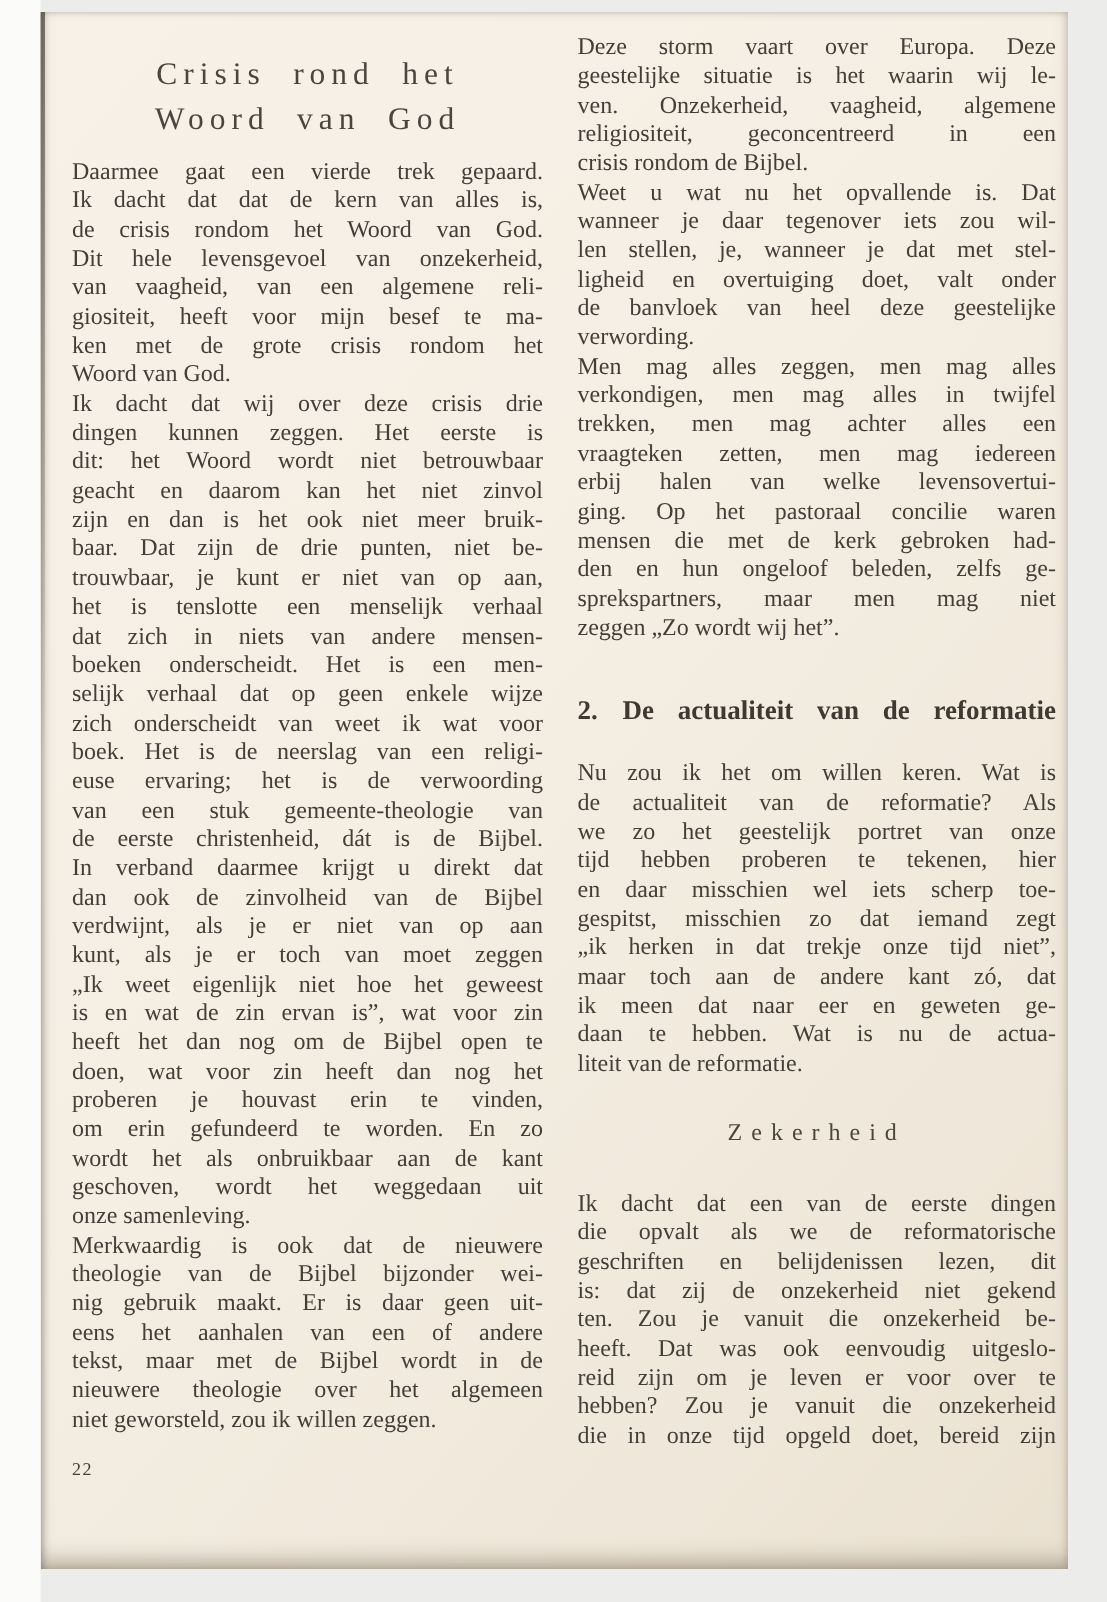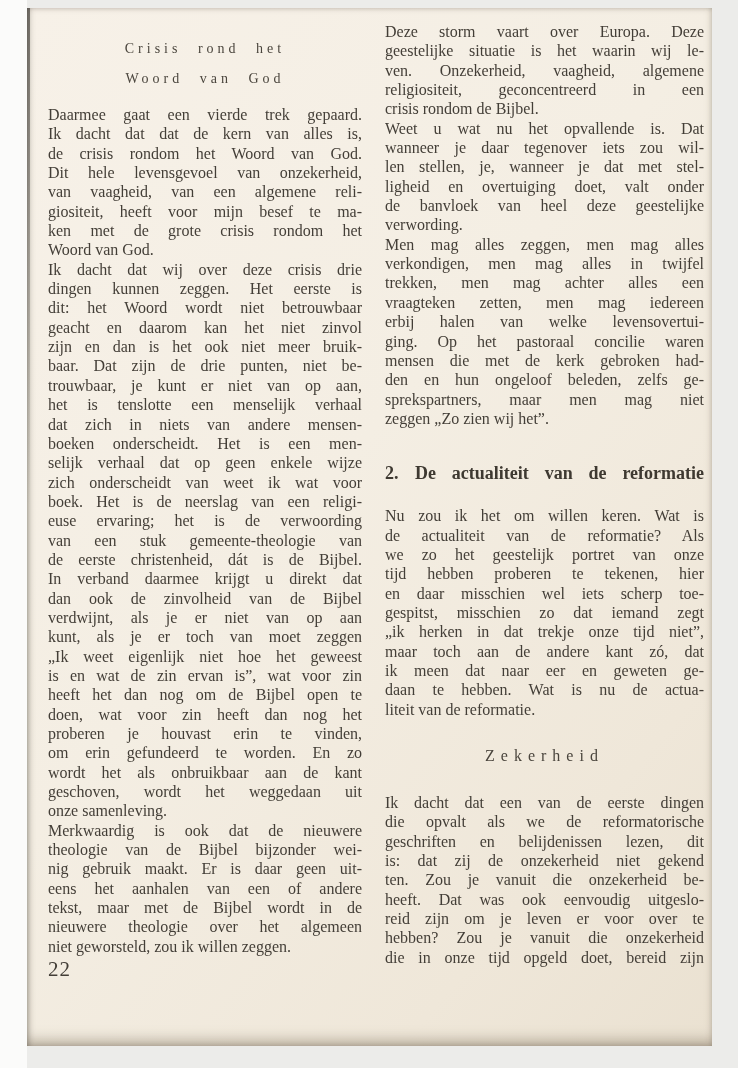--- a/index.html
+++ b/index.html
@@ -36,21 +36,21 @@
     width: 3px; height: 48%;
     background: linear-gradient(to bottom, rgba(60, 57, 52, 0.65), rgba(60, 57, 52, 0));
   }
   .col { position: absolute; top: 0; color: #433e37; }
   .col-left  { left: 21px;  width: 314px; }
   .col-right { left: 358px; width: 319px; }
 
   .chapter-title { margin-top: 26px; margin-bottom: 11px; }
   .title-line {
     text-align: center;
-    font-size: 14px;
+    font-size: 21px;
     line-height: 30px;
     letter-spacing: 4px;
     word-spacing: 9px;
     color: #4a453d;
     white-space: nowrap;
   }
 
   .body .line {
     font-size: 16px;
     line-height: 19.35px;
@@ -81,22 +81,22 @@
     text-align: center;
     font-size: 16px;
     line-height: 20px;
     letter-spacing: 6px;
     color: #4a453d;
     white-space: nowrap;
   }
   .closing { margin-top: 27px; }
 
   .page-number {
-    margin-top: 4px;
-    font-size: 21px;
+    margin-top: 14px;
+    font-size: 12px;
     line-height: 19.35px;
     letter-spacing: 1px;
   }
 </style>
 </head>
 <body>
 
 <div class="scan">
   <div class="backdrop-left"></div>
 
@@ -182,21 +182,21 @@
           <div class="para">
             <div class="line">Men mag alles zeggen, men mag alles</div>
             <div class="line">verkondigen, men mag alles in twijfel</div>
             <div class="line">trekken, men mag achter alles een</div>
             <div class="line">vraagteken zetten, men mag iedereen</div>
             <div class="line">erbij halen van welke levensovertui-</div>
             <div class="line">ging. Op het pastoraal concilie waren</div>
             <div class="line">mensen die met de kerk gebroken had-</div>
             <div class="line">den en hun ongeloof beleden, zelfs ge-</div>
             <div class="line">sprekspartners, maar men mag niet</div>
-            <div class="line">zeggen „Zo zien wij het”.</div>
+            <div class="line">zeggen „Zo wordt wij het”.</div>
           </div>
         </div>
 
       <div class="section-heading">
         <span class="sec-num">2.</span>
         <span class="sec-text">De actualiteit van de reformatie</span>
       </div>
 
       <div class="body section-body">
           <div class="para">

